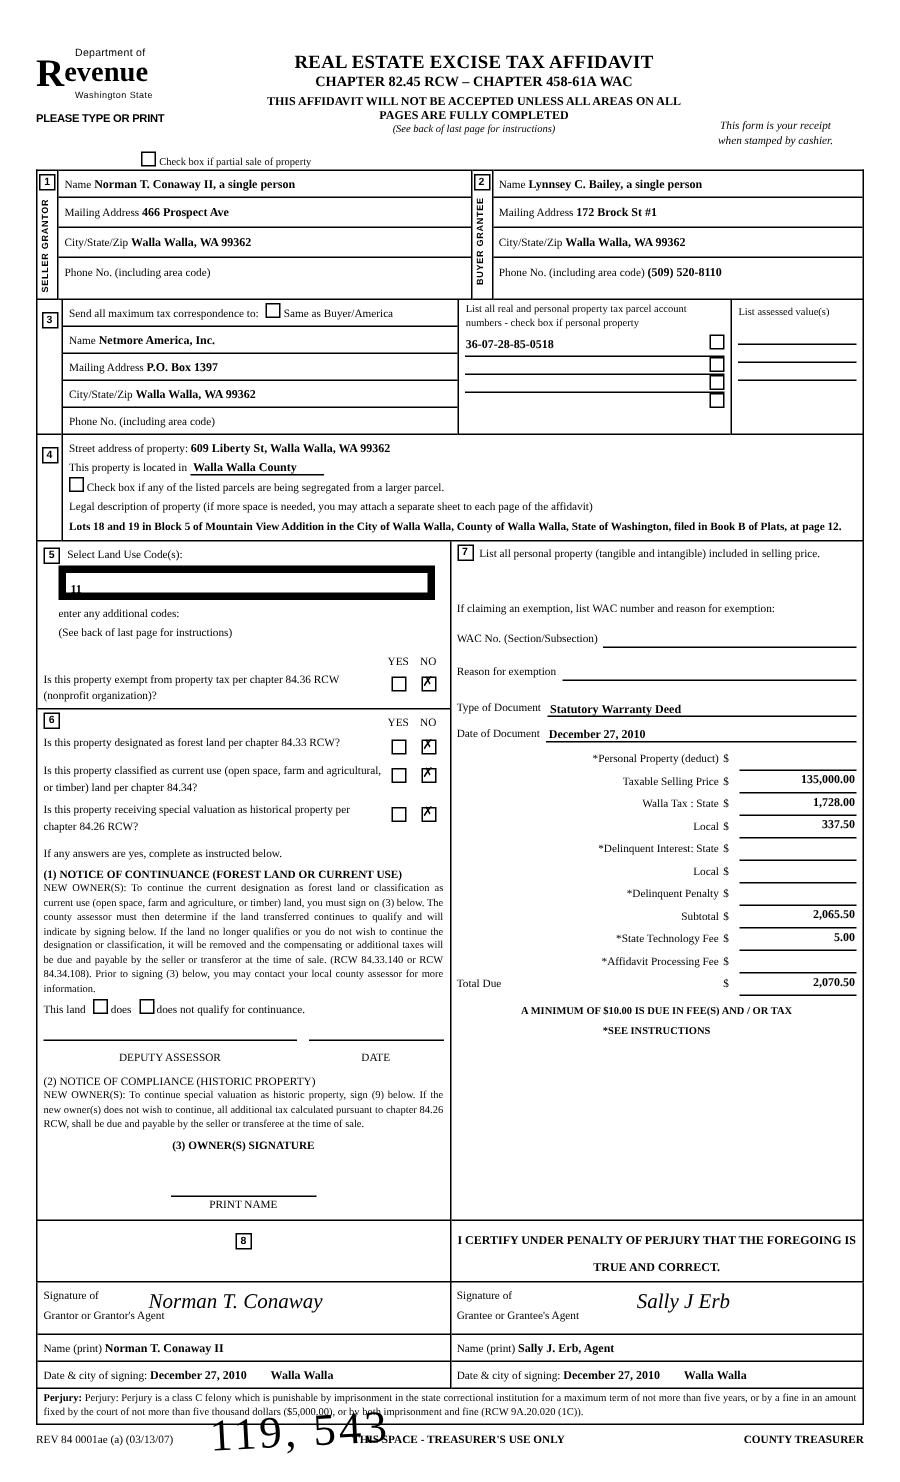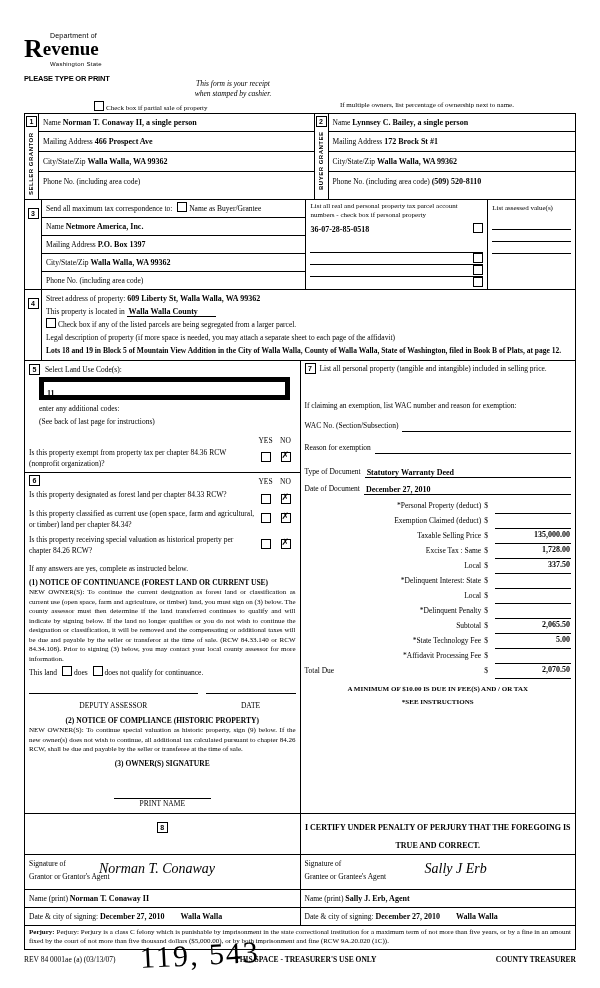--- a/index.html
+++ b/index.html
@@ -73,32 +73,37 @@
   <div class="hdr">
     <div class="logo">
       <div class="dept">Department of</div>
       <div style="display:flex;align-items:center;margin-top:-2px;">
         <div style="font-size:26px;font-weight:bold;font-family:'Liberation Serif',serif;line-height:24px;">R</div>
         <div style="font-size:19px;font-weight:bold;line-height:24px;">evenue</div>
       </div>
       <div class="state">Washington State</div>
       <div class="ptype">PLEASE TYPE OR PRINT</div>
     </div>
+    <div class="titleblk">
+      <div class="t1">REAL ESTATE EXCISE TAX AFFIDAVIT</div>
+      <div class="t2">CHAPTER 82.45 RCW – CHAPTER 458-61A WAC</div>
+      <div class="t3">THIS AFFIDAVIT WILL NOT BE ACCEPTED UNLESS ALL AREAS ON ALL PAGES ARE FULLY COMPLETED</div>
+      <div class="t4">(See back of last page for instructions)</div>
+    </div>
     <div class="receipt">
       <div>This form is your receipt</div>
       <div>when stamped by cashier.</div>
     </div>
   </div>
 
   <div class="chkline">
     <div class="l">
       <span class="cb"></span>
       <span>Check box if partial sale of property</span>
     </div>
-    <div class="r">If multiple owners, list percentage of ownership next to name.</div>
   </div>
 
   <table class="grid box" style="margin-top:1px;">
     <tbody>
           <tr>
       <td class="sidelbl" style="width:13px;">
         <div style="font-size:8px;font-weight:bold;text-align:left;padding-left:1px;"><span class="secnum">1</span></div>
         <div class="vert" style="height:66px;margin:4px auto 0;font-size:6px;">SELLER GRANTOR</div>
       </td>
       <td style="width:50%;border-right:1px solid #000;padding:0;">
@@ -148,21 +153,21 @@
   <table class="grid box" style="border-top:0;">
     <tbody>
           <tr>
       <td style="width:14px;border-right:1px solid #000;text-align:center;padding-top:2px;">
         <span class="secnum">3</span>
       </td>
       <td style="width:48%;border-right:1px solid #000;padding:0;">
         <div class="fl rowline" style="padding:2px 4px;">
           <span>Send all maximum tax correspondence to:</span>
           <span class="cb" style="margin-left:3px;"></span>
-          <span>Name as Buyer/Grantee</span>
+          <span>Same as Buyer/America</span>
         </div>
         <div class="fl rowline" style="padding:2px 4px;">
           <span>Name</span>
           <span class="val">Netmore America, Inc.</span>
         </div>
         <div class="fl rowline" style="padding:2px 4px;">
           <span>Mailing Address</span>
           <span class="val">P.O. Box 1397</span>
         </div>
         <div class="fl rowline" style="padding:2px 4px;">
@@ -170,21 +175,21 @@
           <span class="val">Walla Walla, WA 99362</span>
         </div>
         <div class="fl" style="padding:2px 4px;">
           <span>Phone No. (including area code)</span>
           <span class="val"></span>
         </div>
       </td>
       <td style="width:33%;border-right:1px solid #000;padding:0;">
         <div class="fl" style="padding:2px 4px;line-height:9px;font-size:7px;">List all real and personal property tax parcel account numbers - check box if personal property</div>
         <div style="padding:1px 4px;">
-          <div class="fl" style="display:flex;justify-content:space-between;border-bottom:1px solid #000;padding-bottom:16px;">
+          <div class="fl" style="display:flex;justify-content:space-between;border-bottom:1px solid #000;padding-bottom:1px;">
             <span class="val">36-07-28-85-0518</span>
             <span class="cb"></span>
           </div>
           <div class="fl" style="display:flex;justify-content:flex-end;border-bottom:1px solid #000;height:11px;">
             <span class="cb"></span>
           </div>
           <div class="fl" style="display:flex;justify-content:flex-end;border-bottom:1px solid #000;height:11px;">
             <span class="cb"></span>
           </div>
           <div class="fl" style="display:flex;justify-content:flex-end;height:11px;">
@@ -295,21 +300,21 @@
 
           <div style="display:flex;margin-top:14px;">
             <div style="flex:1;border-top:1px solid #000;margin-right:8px;text-align:center;">
               <span class="fl">DEPUTY ASSESSOR</span>
             </div>
             <div style="width:90px;border-top:1px solid #000;text-align:center;">
               <span class="fl">DATE</span>
             </div>
           </div>
 
-          <div class="fl" style="font-weight:bold;margin-top:4px;text-align:center;line-height:10px;">(2) NOTICE OF COMPLIANCE (HISTORIC PROPERTY)</div>
+          <div class="fl" style="font-weight:normal;margin-top:4px;line-height:10px;">(2) NOTICE OF COMPLIANCE (HISTORIC PROPERTY)</div>
           <div class="fl" style="line-height:9.5px;font-size:7px;text-align:justify;">NEW OWNER(S): To continue special valuation as historic property, sign (9) below. If the new owner(s) does not wish to continue, all additional tax calculated pursuant to chapter 84.26 RCW, shall be due and payable by the seller or transferee at the time of sale.</div>
           <div class="fl" style="font-weight:bold;text-align:center;margin-top:2px;">(3) OWNER(S) SIGNATURE</div>
           <div style="height:22px;"></div>
           <div style="text-align:center;">
             <span class="fl" style="border-top:1px solid #000;padding:0 26px;">PRINT NAME</span>
           </div>
         </div>
       </td>
 
       <td style="padding:0;vertical-align:top;">
@@ -340,31 +345,26 @@
           </div>
 
           <table style="width:100%;border-collapse:collapse;margin-top:3px;">
             <tbody>
             <tr>
               <td class="fl" style="text-align:right;padding:1px 2px 1px 0;">*Personal Property (deduct)</td>
               <td class="fl">$</td>
               <td class="money" style="border-bottom:1px solid #000;"></td>
             </tr>
             <tr>
-              <td class="fl" style="text-align:right;padding:1px 2px 1px 0;">Exemption Claimed (deduct)</td>
-              <td class="fl">$</td>
-              <td class="money" style="border-bottom:1px solid #000;"></td>
-            </tr>
-            <tr>
               <td class="fl" style="text-align:right;padding:1px 2px 1px 0;">Taxable Selling Price</td>
               <td class="fl">$</td>
               <td class="money" style="border-bottom:1px solid #000;">135,000.00</td>
             </tr>
             <tr>
-              <td class="fl" style="text-align:right;padding:1px 2px 1px 0;">Excise Tax :  Same</td>
+              <td class="fl" style="text-align:right;padding:1px 2px 1px 0;">Walla Tax :  State</td>
               <td class="fl">$</td>
               <td class="money" style="border-bottom:1px solid #000;">1,728.00</td>
             </tr>
             <tr>
               <td class="fl" style="text-align:right;padding:1px 2px 1px 0;">Local</td>
               <td class="fl">$</td>
               <td class="money" style="border-bottom:1px solid #000;">337.50</td>
             </tr>
             <tr>
               <td class="fl" style="text-align:right;padding:1px 2px 1px 0;">*Delinquent Interest: State</td>

